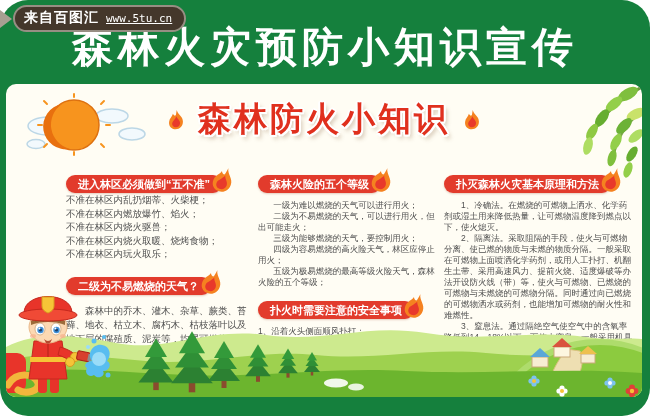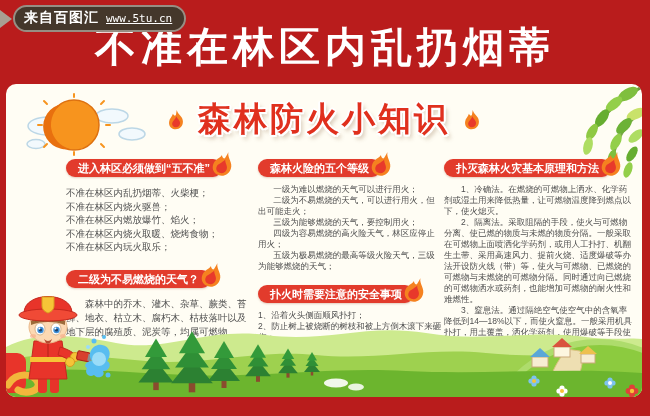--- a/index.html
+++ b/index.html
@@ -1,18 +1,18 @@
 <!DOCTYPE html>
 <html><head>
 <meta charset="utf-8">
 <style>
   html,body{margin:0;padding:0;}
   body{width:650px;height:416px;overflow:hidden;}
-  .stage{position:relative;width:650px;height:416px;background:#b91c1c;
-         font-family:"Liberation Sans","DejaVu Sans",sans-serif;}
+  .stage{position:relative;width:650px;height:416px;background:#15803d;
+         font-family:"Liberation Sans","DejaVu Sans",sans-serif;border-radius:28px;}
   .stage *{box-sizing:border-box;}
 
   
   .watermark{position:absolute;top:5px;left:0;display:flex;align-items:center;z-index:30;}
   .wm-arrow{width:0;height:0;border-top:9px solid transparent;border-bottom:9px solid transparent;
             border-left:12px solid #a89f92;margin-right:1px;}
   .wm-pill{background:#44372b;border:2px solid #978e83;border-radius:14px;
            padding:2px 12px 3px 9px;color:#fff;display:flex;align-items:baseline;gap:7px;}
   .wm-site{font-size:14px;font-weight:bold;letter-spacing:1px;}
   .wm-url{font-size:11px;font-family:"DejaVu Sans Mono",monospace;text-decoration:underline;}
@@ -26,33 +26,33 @@
          border-radius:10px;overflow:hidden;}
 
   .board-title{position:absolute;top:13px;left:0;right:0;display:flex;justify-content:center;
                align-items:center;gap:12px;z-index:6;}
   .board-title-text{font-size:33px;font-weight:900;color:#e0301e;letter-spacing:3px;
     text-shadow:2px 0 0 #fff,-2px 0 0 #fff,0 2px 0 #fff,0 -2px 0 #fff,
       1.5px 1.5px 0 #fff,-1.5px -1.5px 0 #fff,1.5px -1.5px 0 #fff,-1.5px 1.5px 0 #fff,
       3px 4px 4px rgba(120,80,40,.35);}
 
   
-  .col{position:absolute;top:74px;z-index:5;}
+  .col{position:absolute;top:90px;z-index:5;}
   .col1{left:60px;width:184px;}
   .col2{left:252px;width:184px;}
   .col3{left:438px;width:190px;}
   .sec + .sec{margin-top:15px;}
   .col2 .sec + .sec{margin-top:12px;}
 
   .pill{display:inline-block;position:relative;background:#e23b2c;color:#fff;font-weight:bold;
         font-size:11px;line-height:18px;padding:0 12px;border-radius:10px;white-space:nowrap;
         box-shadow:0 1px 2px rgba(150,60,30,.25);}
   .pill-flame{position:absolute;right:-14px;top:-9px;transform:rotate(20deg);}
 
-  .lines{margin-top:9px;font-size:9.5px;line-height:13.5px;color:#4f4f4f;}
+  .lines{font-size:9.5px;line-height:13.5px;color:#4f4f4f;}
   .para1{margin:9px 0 0;font-size:9.5px;line-height:14px;text-indent:2em;color:#4f4f4f;}
   .col2 .body{margin-top:7px;}
   .col2 .body p{margin:0;font-size:8.5px;line-height:11px;color:#4f4f4f;text-indent:1.8em;}
   .col2 .list p{text-indent:0;}
   .col3 .body{margin-top:7px;}
   .col3 .body p{margin:0;font-size:8.5px;line-height:11px;color:#4f4f4f;text-indent:2em;}
 
   
   .sun{position:absolute;left:20px;top:8px;z-index:4;}
   .leaves{position:absolute;right:-2px;top:-4px;z-index:4;}
@@ -67,21 +67,21 @@
 <div class="stage">
 
   <div class="watermark">
     <span class="wm-arrow"></span>
     <span class="wm-pill">
       <span class="wm-site">来自百图汇</span>
       <span class="wm-url">www.5tu.cn</span>
     </span>
   </div>
 
-  <div class="main-title">不准在林区内乱扔烟蒂</div>
+  <div class="main-title">森林火灾预防小知识宣传</div>
 
   <div class="board">
 
     <svg class="sun" width="132" height="66" viewBox="0 0 132 66">
       <g stroke="#bcd7e6" stroke-width="1.5" fill="#f2f9fd">
         <ellipse cx="22" cy="34" rx="20" ry="9"></ellipse>
         <ellipse cx="86" cy="24" rx="16" ry="7"></ellipse>
         <ellipse cx="106" cy="42" rx="13" ry="6"></ellipse>
         <ellipse cx="10" cy="52" rx="9" ry="4.5"></ellipse>
       </g>
@@ -134,22 +134,22 @@
       <div class="sec">
         <div class="pill">
           <span>进入林区必须做到“五不准”</span>
           <svg class="pill-flame" width="26" height="28" viewBox="0 0 26 28">
             <path d="M14 1 C15 7 22 9 22 16 C22 22 18 26 12.5 26 C7 26 3.5 22 4 16.5 C4.4 12 8 10 9 6 C10 8.5 12.6 9.5 13 7 C13.3 5 13.6 3 14 1 Z" fill="#f58220"></path>
             <path d="M13.6 9 C14.3 12.5 18.5 14 18.3 18.2 C18.1 21.6 15.6 23.6 12.6 23.5 C9.6 23.4 7.6 21.2 8 18.2 C8.4 15.4 11.8 13.2 13.6 9 Z" fill="#e8392b"></path>
           </svg>
         </div>
         <div class="lines">
           <div>不准在林区内乱扔烟蒂、火柴梗；</div>
+          <div>不准在林区内燃放爆竹、焰火；</div>
           <div>不准在林区内烧火驱兽；</div>
-          <div>不准在林区内燃放爆竹、焰火；</div>
           <div>不准在林区内烧火取暖、烧烤食物；</div>
           <div>不准在林区内玩火取乐；</div>
         </div>
       </div>
       <div class="sec">
         <div class="pill">
           <span>二级为不易燃烧的天气？</span>
           <svg class="pill-flame" width="26" height="28" viewBox="0 0 26 28">
             <path d="M14 1 C15 7 22 9 22 16 C22 22 18 26 12.5 26 C7 26 3.5 22 4 16.5 C4.4 12 8 10 9 6 C10 8.5 12.6 9.5 13 7 C13.3 5 13.6 3 14 1 Z" fill="#f58220"></path>
             <path d="M13.6 9 C14.3 12.5 18.5 14 18.3 18.2 C18.1 21.6 15.6 23.6 12.6 23.5 C9.6 23.4 7.6 21.2 8 18.2 C8.4 15.4 11.8 13.2 13.6 9 Z" fill="#e8392b"></path>
@@ -166,21 +166,21 @@
           <svg class="pill-flame" width="26" height="28" viewBox="0 0 26 28">
             <path d="M14 1 C15 7 22 9 22 16 C22 22 18 26 12.5 26 C7 26 3.5 22 4 16.5 C4.4 12 8 10 9 6 C10 8.5 12.6 9.5 13 7 C13.3 5 13.6 3 14 1 Z" fill="#f58220"></path>
             <path d="M13.6 9 C14.3 12.5 18.5 14 18.3 18.2 C18.1 21.6 15.6 23.6 12.6 23.5 C9.6 23.4 7.6 21.2 8 18.2 C8.4 15.4 11.8 13.2 13.6 9 Z" fill="#e8392b"></path>
           </svg>
         </div>
         <div class="body">
           <p>一级为难以燃烧的天气可以进行用火；</p>
           <p>二级为不易燃烧的天气，可以进行用火，但出可能走火；</p>
           <p>三级为能够燃烧的天气，要控制用火；</p>
           <p>四级为容易燃烧的高火险天气，林区应停止用火；</p>
-          <p>五级为极易燃烧的最高等级火险天气，三级为能够燃烧的天气；</p>
+          <p>五级为极易燃烧的最高等级火险天气，森林火险的五个等级；</p>
         </div>
       </div>
       <div class="sec">
         <div class="pill">
           <span>扑火时需要注意的安全事项</span>
           <svg class="pill-flame" width="26" height="28" viewBox="0 0 26 28">
             <path d="M14 1 C15 7 22 9 22 16 C22 22 18 26 12.5 26 C7 26 3.5 22 4 16.5 C4.4 12 8 10 9 6 C10 8.5 12.6 9.5 13 7 C13.3 5 13.6 3 14 1 Z" fill="#f58220"></path>
             <path d="M13.6 9 C14.3 12.5 18.5 14 18.3 18.2 C18.1 21.6 15.6 23.6 12.6 23.5 C9.6 23.4 7.6 21.2 8 18.2 C8.4 15.4 11.8 13.2 13.6 9 Z" fill="#e8392b"></path>
           </svg>
         </div>

